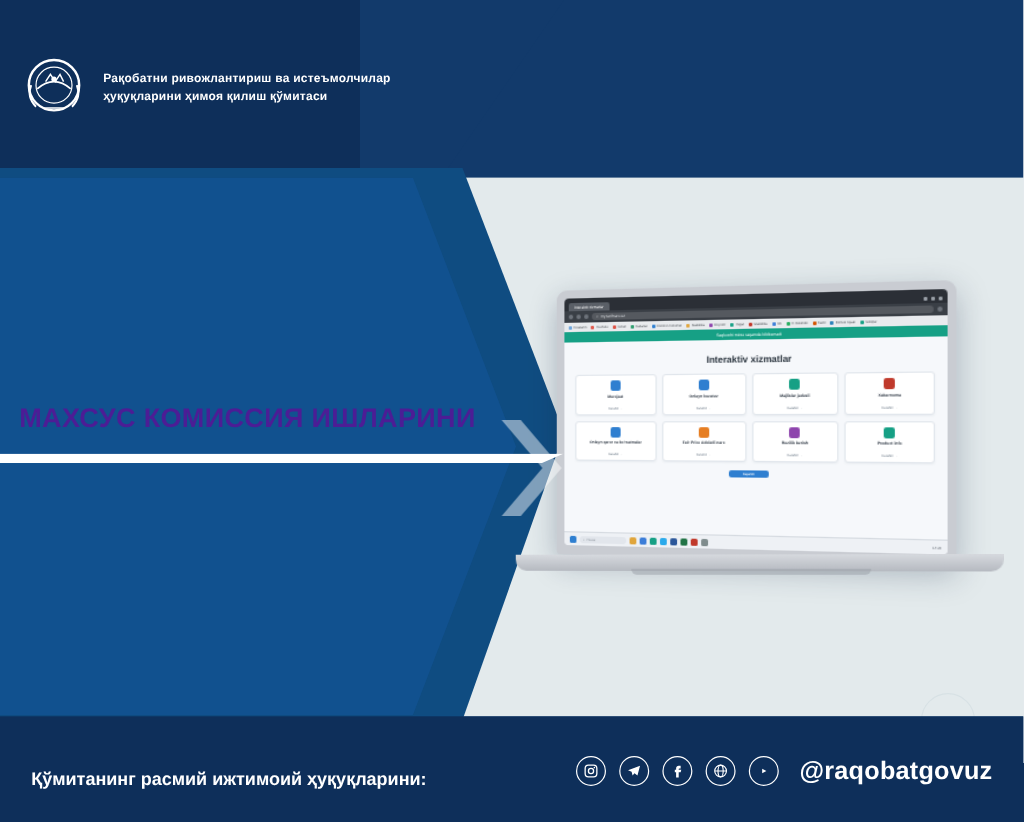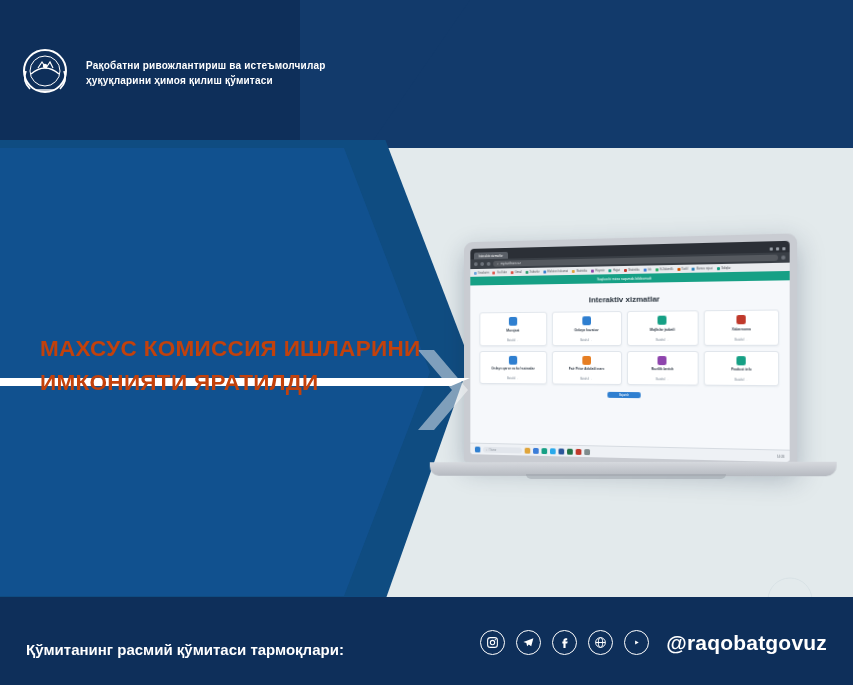--- a/index.html
+++ b/index.html
@@ -122,28 +122,27 @@
     left: 0;
     z-index: 7;
     width: 470px;
   }
   .headline-bar {
     position: relative;
     background: transparent;
     padding: 0;
   }
   .headline {
-    color: #c2410c;
+    color: #4c1d95;
     font-size: 22.5px;
     font-weight: bold;
     line-height: 1.32;
     letter-spacing: 0.3px;
     padding: 4px 0 4px 16px;
     text-transform: uppercase;
-    margin-left: 24px;
   }
   .headline-white-stripe {
     position: absolute;
     left: 0;
     top: 378px;
     width: 470px;
     height: 8px;
     background: #ffffff;
     z-index: 6;
     clip-path: polygon(0 0, 100% 0, 96% 100%, 0 100%);
@@ -451,21 +450,20 @@
     <div class="logo-text">Рақобатни ривожлантириш ва истеъмолчилар ҳуқуқларини ҳимоя қилиш қўмитаси</div>
   </div>
 
   <svg class="accent-arrow" viewBox="0 0 70 80">
     <path d="M0 0 L34 40 L0 80 L16 80 L50 40 L16 0 Z" fill="#ffffff" opacity="0.85"></path>
   </svg>
 
   <div class="headline-wrap">
     <div class="headline-bar">
       <div class="headline">МАХСУС КОМИССИЯ ИШЛАРИНИ</div>
-      <div class="headline" style="padding-top:0">ИМКОНИЯТИ ЯРАТИЛДИ</div>
     </div>
   </div>
   <div class="headline-white-stripe"></div>
 
   <div class="laptop">
     <div class="laptop-lid">
       <div class="laptop-screen">
 
         <div class="browser-tabs">
           <div class="tab active">Interaktiv xizmatlar</div>
@@ -621,21 +619,21 @@
 
       </div>
     </div>
     <div class="laptop-base"></div>
     <div class="laptop-foot"></div>
   </div>
 
   <div class="bottom-band"></div>
   <div class="bottom-band-dark"></div>
 
-  <div class="bottom-left-text">Қўмитанинг расмий қўмитаси тармоқлари:</div>
+  <div class="bottom-left-text">Қўмитанинг расмий ижтимоий ҳуқуқларини:</div>
 
   <div class="social-row">
     <div class="social-icon">
       <svg viewBox="0 0 24 24" width="13" height="13" fill="none" stroke="#fff" stroke-width="2">
         <rect x="3" y="3" width="18" height="18" rx="5"></rect>
           <circle cx="12" cy="12" r="4"></circle>
           <circle cx="17.2" cy="6.8" r="1.2" fill="#fff" stroke="none"></circle>
       </svg>
     </div>
     <div class="social-icon">

